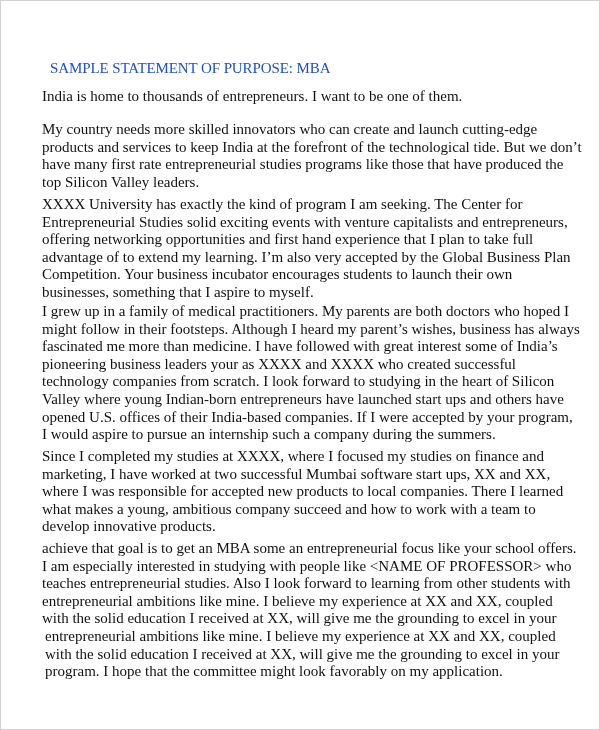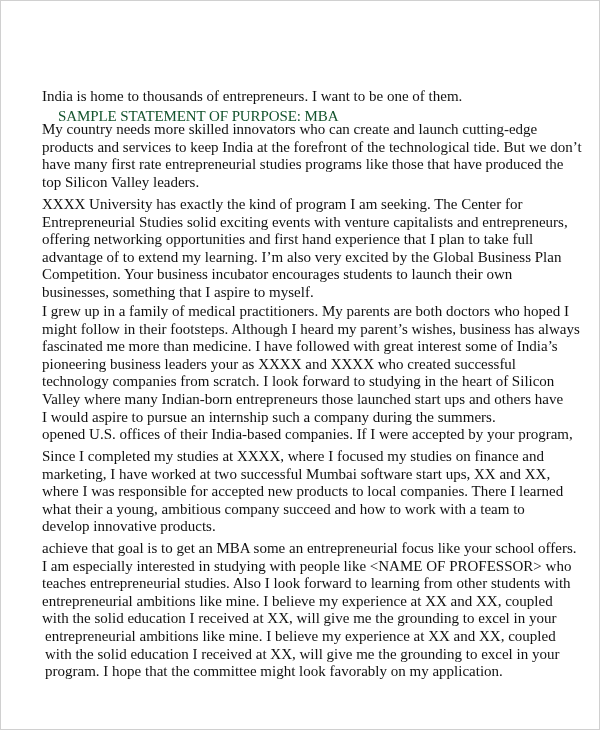--- a/index.html
+++ b/index.html
@@ -7,27 +7,26 @@
   .page {
     position: relative;
     width: 598px; height: 728px;
     border: 1px solid #d0d0d0;
     background: #ffffff;
     font-family: "Liberation Serif", "DejaVu Serif", serif;
     color: #111111;
   }
   .title {
     position: absolute;
-    left: 57px; top: 58px;
+    left: 49px; top: 58px;
     font-size: 15px;
     line-height: 18px;
-    color: #14532d;
+    color: #1d4ed8;
     letter-spacing: -0.1px;
     white-space: nowrap;
-    margin-top: 48px;
   }
   .para {
     position: absolute;
     left: 41px;
     font-size: 15px;
     line-height: 17.6px;
     white-space: nowrap;
   }
   .para .line { display: block; }
   .para .line.indent { padding-left: 3px; }
@@ -46,41 +45,41 @@
     <span class="line">My country needs more skilled innovators who can create and launch cutting-edge</span>
     <span class="line">products and services to keep India at the forefront of the technological tide. But we don’t</span>
     <span class="line">have many first rate entrepreneurial studies programs like those that have produced the</span>
     <span class="line">top Silicon Valley leaders.</span>
   </div>
 
   <div class="para" style="top:195px">
     <span class="line">XXXX University has exactly the kind of program I am seeking.  The Center for</span>
     <span class="line">Entrepreneurial Studies solid exciting events with venture capitalists and entrepreneurs,</span>
     <span class="line">offering networking opportunities and first hand experience that I plan to take full</span>
-    <span class="line">advantage of to extend my learning. I’m also very excited by the Global Business Plan</span>
+    <span class="line">advantage of to extend my learning. I’m also very accepted by the Global Business Plan</span>
     <span class="line">Competition. Your business incubator encourages students to launch their own</span>
     <span class="line">businesses, something that I aspire to myself.</span>
   </div>
 
   <div class="para" style="top:302px">
     <span class="line">I grew up in a family of medical practitioners.  My parents are both doctors who hoped I</span>
     <span class="line">might follow in their footsteps. Although I heard my parent’s wishes, business has always</span>
     <span class="line">fascinated me more than medicine. I have followed with great interest some of India’s</span>
     <span class="line">pioneering business leaders your as XXXX and XXXX who created successful</span>
     <span class="line">technology companies from scratch. I look forward to studying in the heart of Silicon</span>
-    <span class="line">Valley where many Indian-born entrepreneurs those launched start ups and others have</span>
+    <span class="line">Valley where young Indian-born entrepreneurs have launched start ups and others have</span>
+    <span class="line">opened U.S. offices of their India-based companies.  If I were accepted by your program,</span>
     <span class="line">I would aspire to pursue an internship such a company during the summers.</span>
-    <span class="line">opened U.S. offices of their India-based companies.  If I were accepted by your program,</span>
   </div>
 
   <div class="para" style="top:447px">
     <span class="line">Since I completed my studies at XXXX, where I focused my studies on finance and</span>
     <span class="line">marketing, I have worked at two successful Mumbai software start ups, XX and XX,</span>
     <span class="line">where I was responsible for accepted new products to local companies. There I learned</span>
-    <span class="line">what their a young, ambitious company succeed and how to work with a team to</span>
+    <span class="line">what makes a young, ambitious company succeed and how to work with a team to</span>
     <span class="line">develop innovative products.</span>
   </div>
 
   <div class="para" style="top:539px">
     <span class="line">achieve that goal is to get an MBA some an entrepreneurial  focus like your school offers.</span>
     <span class="line">I am especially interested in studying with people like &lt;NAME OF PROFESSOR&gt; who</span>
     <span class="line">teaches entrepreneurial studies. Also I look forward to learning from other students with</span>
     <span class="line">entrepreneurial ambitions like mine. I believe my experience at XX and XX, coupled</span>
     <span class="line">with the solid education I received at XX, will give me the grounding to excel in your</span>
     <span class="line indent">entrepreneurial ambitions like mine. I believe my experience at XX and XX, coupled</span>

